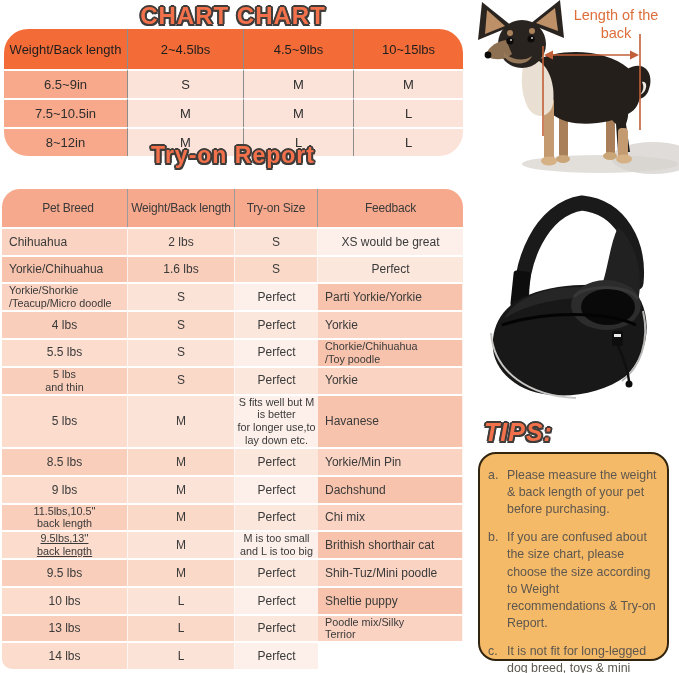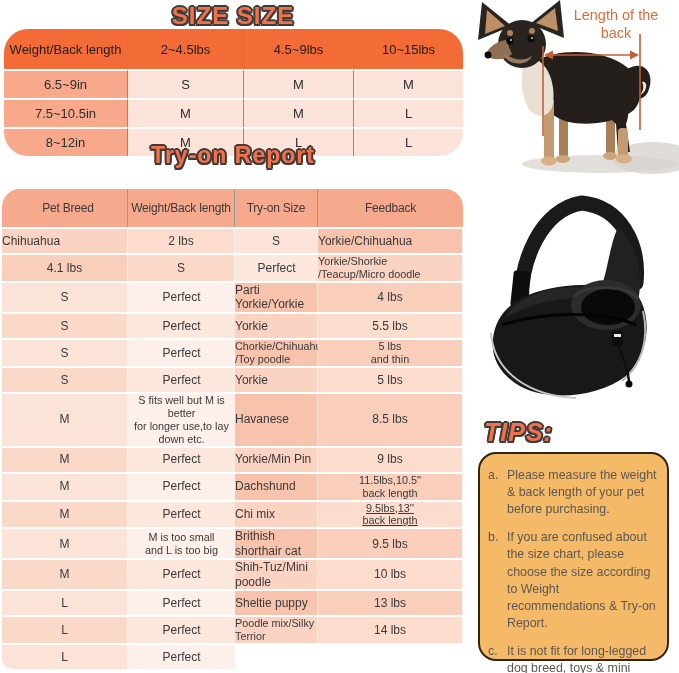--- a/index.html
+++ b/index.html
@@ -42,21 +42,21 @@
   }
   #tryon-grid > div{display:flex;align-items:center;justify-content:center;
     text-align:center;box-sizing:border-box;font-size:12px;color:#3a3a3a;
     white-space:pre-line;line-height:1.2;}
   .t-th{background:var(--tr-header,#f6a98d);color:#222;font-size:12px;
     border-right:1px solid #9a9a9a;white-space:nowrap !important;letter-spacing:-.2px;}
   .t-th.t-c3{border-right:none;}
   .t-td{border-top:2px solid #fff;border-right:1px solid rgba(255,255,255,.75);}
   .t-td.t-c3{border-right:none;}
   .t-c0{justify-content:flex-start !important;text-align:left !important;
-    padding-left:0;font-size:11.5px;}
+    padding-left:7px;font-size:11.5px;}
   .t-th.t-c0{justify-content:center !important;text-align:center !important;
     padding-left:7px;font-size:12px;}
   .multiline{font-size:10.8px !important;}
   
   .dog-figure{position:absolute;left:460px;top:0;width:219px;height:176px;}
   .dog-figure svg{position:absolute;left:0;top:0;}
   #back-length-label{
     position:absolute;left:560px;top:6px;width:112px;text-align:center;
     color:var(--annotation-color,#dd6e3a);font-size:14.5px;line-height:1.25;
   }
@@ -70,21 +70,21 @@
   }
   .tip-item{display:flex;gap:5px;font-size:12.4px;line-height:1.38;color:#5d574f;}
   .tip-label{flex:0 0 14px;}
   .tip-text{flex:1;}
 </style>
 </head>
 <body>
 
 <div class="page">
 
-  <div class="bubble" id="size-chart-title">SIZE SIZE</div>
+  <div class="bubble" id="size-chart-title">CHART CHART</div>
 
   <div id="size-chart-grid">
       <div class="sc-th sc-c0">Weight/Back length</div>
       <div class="sc-th sc-c1">2~4.5lbs</div>
       <div class="sc-th sc-c2">4.5~9lbs</div>
       <div class="sc-th sc-c3">10~15lbs</div>
       <div class="sc-td sc-label sc-c0">6.5~9in</div>
       <div class="sc-td sc-c1">S</div>
       <div class="sc-td sc-c2">M</div>
       <div class="sc-td sc-c3">M</div>
@@ -101,22 +101,23 @@
   <div class="bubble" id="tryon-title">Try-on Report</div>
 
   <div id="tryon-grid">
       <div class="t-th t-c0">Pet Breed</div>
       <div class="t-th t-c1">Weight/Back length</div>
       <div class="t-th t-c2">Try-on Size</div>
       <div class="t-th t-c3">Feedback</div>
       <div class="t-td t-c0" style="background: rgb(250, 211, 194);">Chihuahua</div>
       <div class="t-td t-c1" style="background: rgb(251, 220, 205);">2 lbs</div>
       <div class="t-td t-c2" style="background: rgb(252, 227, 216);">S</div>
+      <div class="t-td t-c3" style="background: rgb(253, 240, 234);">XS would be great</div>
       <div class="t-td t-c0" style="background: rgb(248, 195, 172);">Yorkie/Chihuahua</div>
-      <div class="t-td t-c1" style="background: rgb(249, 206, 187);">4.1 lbs</div>
+      <div class="t-td t-c1" style="background: rgb(249, 206, 187);">1.6 lbs</div>
       <div class="t-td t-c2" style="background: rgb(250, 217, 201);">S</div>
       <div class="t-td t-c3" style="background: rgb(252, 231, 220);">Perfect</div>
       <div class="t-td t-c0 multiline" style="background: rgb(250, 211, 194);">Yorkie/Shorkie
 /Teacup/Micro doodle</div>
       <div class="t-td t-c2" style="background: rgb(252, 227, 216);">S</div>
       <div class="t-td t-c3" style="background: rgb(253, 240, 234);">Perfect</div>
       <div class="t-td t-c0" style="background: rgb(248, 195, 172);">Parti Yorkie/Yorkie</div>
       <div class="t-td t-c1" style="background: rgb(249, 206, 187);">4 lbs</div>
       <div class="t-td t-c2" style="background: rgb(250, 217, 201);">S</div>
       <div class="t-td t-c3" style="background: rgb(252, 231, 220);">Perfect</div>

